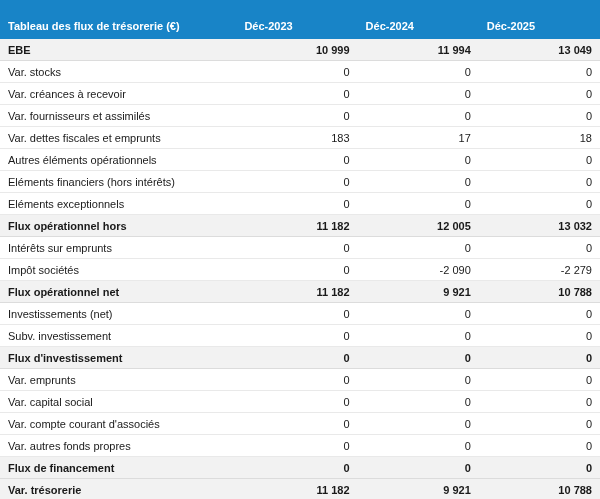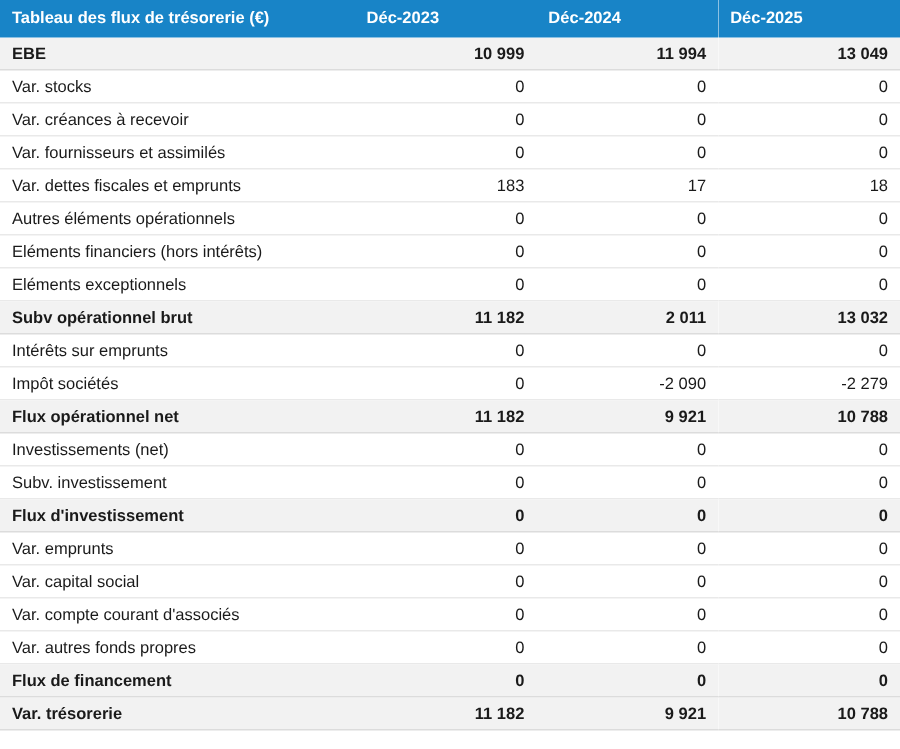--- a/index.html
+++ b/index.html
@@ -20,21 +20,21 @@
     width: 600px;
     table-layout: fixed;
   }
   table.cashflow col.c-label { width: 236px; }
   table.cashflow col.c-val { width: 121px; }
   thead th {
     background: #1884c7;
     color: #ffffff;
     font-weight: bold;
     font-size: 11px;
-    padding: 6px 8px 7px 8px;
+    padding: 20px 8px 7px 8px;
     vertical-align: middle;
     white-space: nowrap;
     overflow: hidden;
   }
   thead th.head-label { text-align: left; }
   thead th.head-val { text-align: left; }
   tbody td {
     padding: 4px 8px 4px 8px;
     font-size: 11px;
     border-bottom: 1px solid #e9e9e9;
@@ -115,23 +115,23 @@
         <td class="val">0</td>
         <td class="val">0</td>
       </tr>
       <tr class="plain">
         <td class="label">Eléments exceptionnels</td>
         <td class="val">0</td>
         <td class="val">0</td>
         <td class="val">0</td>
       </tr>
       <tr class="total">
-        <td class="label">Subv opérationnel brut</td>
+        <td class="label">Flux opérationnel hors</td>
         <td class="val">11 182</td>
-        <td class="val">2 011</td>
+        <td class="val">12 005</td>
         <td class="val">13 032</td>
       </tr>
       <tr class="plain">
         <td class="label">Intérêts sur emprunts</td>
         <td class="val">0</td>
         <td class="val">0</td>
         <td class="val">0</td>
       </tr>
       <tr class="plain">
         <td class="label">Impôt sociétés</td>

